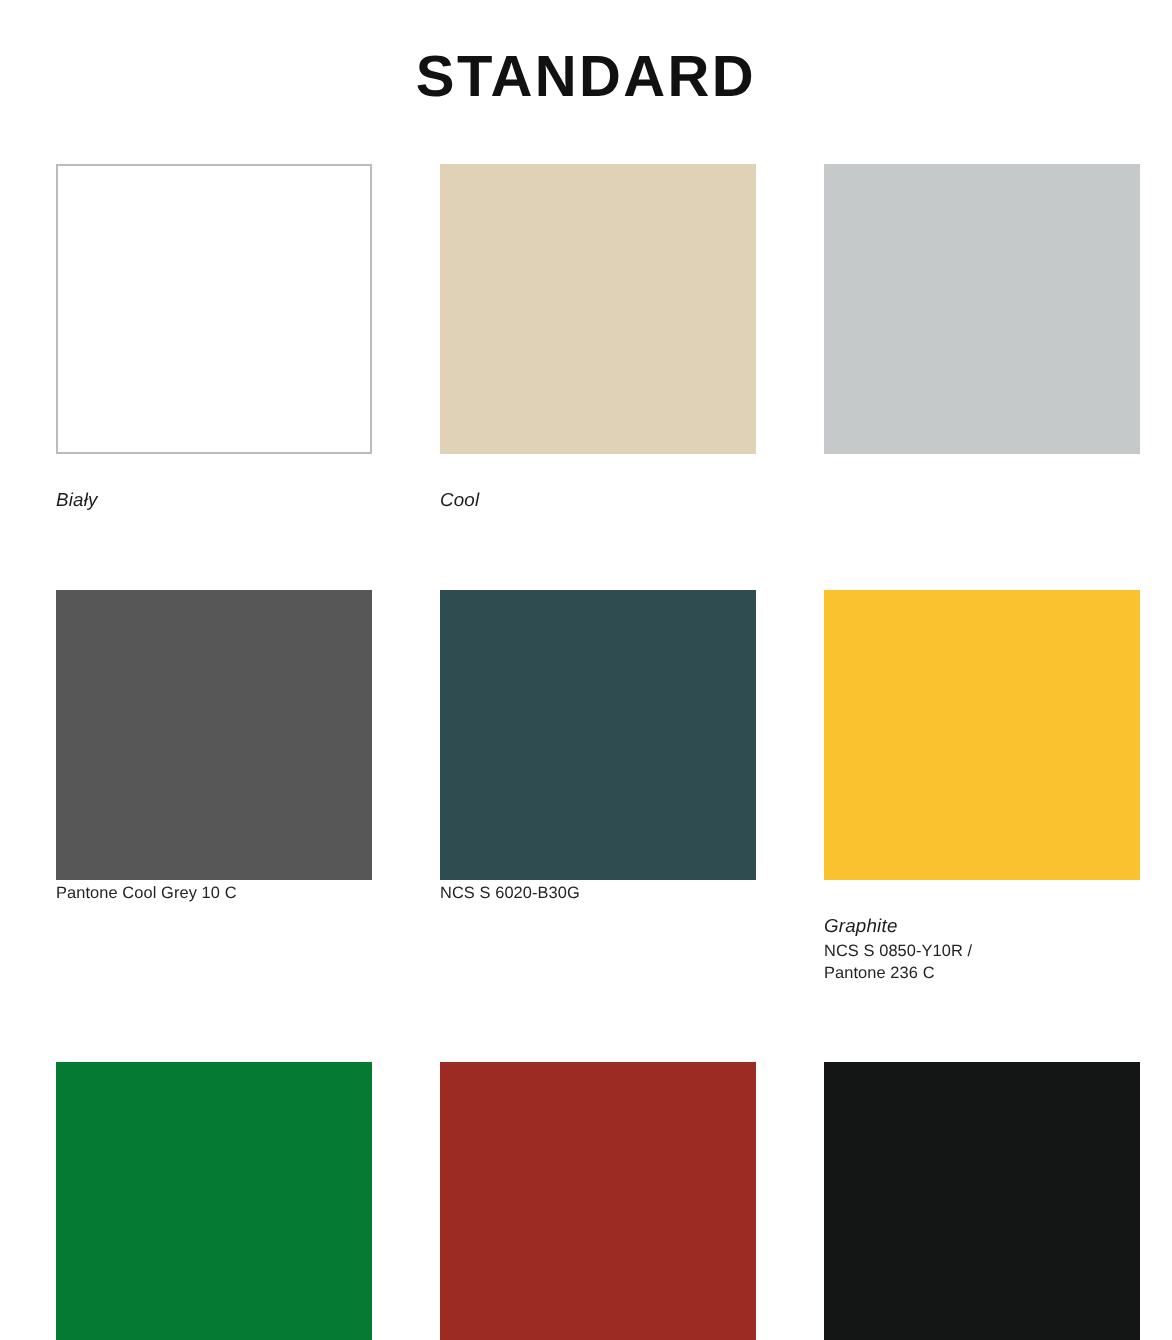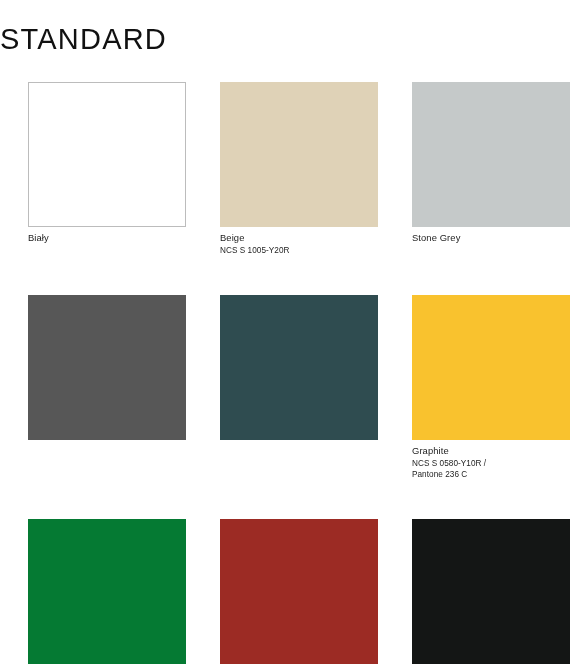--- a/index.html
+++ b/index.html
@@ -19,23 +19,23 @@
     position: relative;
     width: 586px;
     height: 670px;
     box-sizing: border-box;
   }
   .page-title {
     position: absolute;
     top: 22px;
     left: 0;
     width: 586px;
-    text-align: left;
+    text-align: center;
     font-size: 29px;
-    font-weight: normal;
+    font-weight: bold;
     letter-spacing: 1.2px;
     color: #111111;
     line-height: 34px;
   }
   .swatch-grid {
     position: absolute;
     top: 82px;
     left: 28px;
     width: 536px;
     display: grid;
@@ -48,25 +48,26 @@
   }
   .swatch-chip {
     width: 158px;
     height: 145px;
     box-sizing: border-box;
   }
   .swatch-chip.bordered {
     border: 1px solid #bcbcbc;
   }
   .swatch-name {
-    margin-top: 5px;
+    margin-top: 17px;
     font-size: 9.4px;
     line-height: 12px;
     color: #1c1c1c;
     letter-spacing: 0.1px;
+    font-style: italic;
   }
   .swatch-codes {
     margin-top: 1px;
     font-size: 8.2px;
     line-height: 11px;
     color: #242424;
     letter-spacing: 0.05px;
   }
   .swatch-codes .code-line {
     display: block;
@@ -80,42 +81,42 @@
 
   <div class="page-title">STANDARD</div>
 
   <div class="swatch-grid">
       <div class="swatch-cell">
         <div class="swatch-chip bordered" style="background-color: rgb(255, 255, 255); border-color: rgb(188, 188, 188);"></div>
         <div class="swatch-name">Biały</div>
       </div>
       <div class="swatch-cell">
         <div class="swatch-chip" style="background-color: rgb(223, 210, 183);"></div>
-        <div class="swatch-name">Beige</div>
-        <div class="swatch-codes">
-          <span class="code-line">NCS S 1005-Y20R</span>
-        </div>
+        <div class="swatch-name">Cool</div>
       </div>
       <div class="swatch-cell">
         <div class="swatch-chip" style="background-color: rgb(197, 201, 201);"></div>
-        <div class="swatch-name">Stone Grey</div>
       </div>
       <div class="swatch-cell">
         <div class="swatch-chip" style="background-color: rgb(87, 87, 87);"></div>
         <div class="swatch-codes">
+          <span class="code-line">Pantone Cool Grey 10 C</span>
         </div>
       </div>
       <div class="swatch-cell">
         <div class="swatch-chip" style="background-color: rgb(47, 76, 80);"></div>
+        <div class="swatch-codes">
+          <span class="code-line">NCS S 6020-B30G</span>
+        </div>
       </div>
       <div class="swatch-cell">
         <div class="swatch-chip" style="background-color: rgb(249, 194, 46);"></div>
         <div class="swatch-name">Graphite</div>
         <div class="swatch-codes">
-          <span class="code-line">NCS S 0580-Y10R /</span>
+          <span class="code-line">NCS S 0850-Y10R /</span>
           <span class="code-line">Pantone 236 C</span>
         </div>
       </div>
       <div class="swatch-cell">
         <div class="swatch-chip" style="background-color: rgb(5, 122, 51);"></div>
         <div class="swatch-name">Oxide Green</div>
       </div>
       <div class="swatch-cell">
         <div class="swatch-chip" style="background-color: rgb(156, 43, 36);"></div>
         <div class="swatch-name">Ceramic Red</div>

